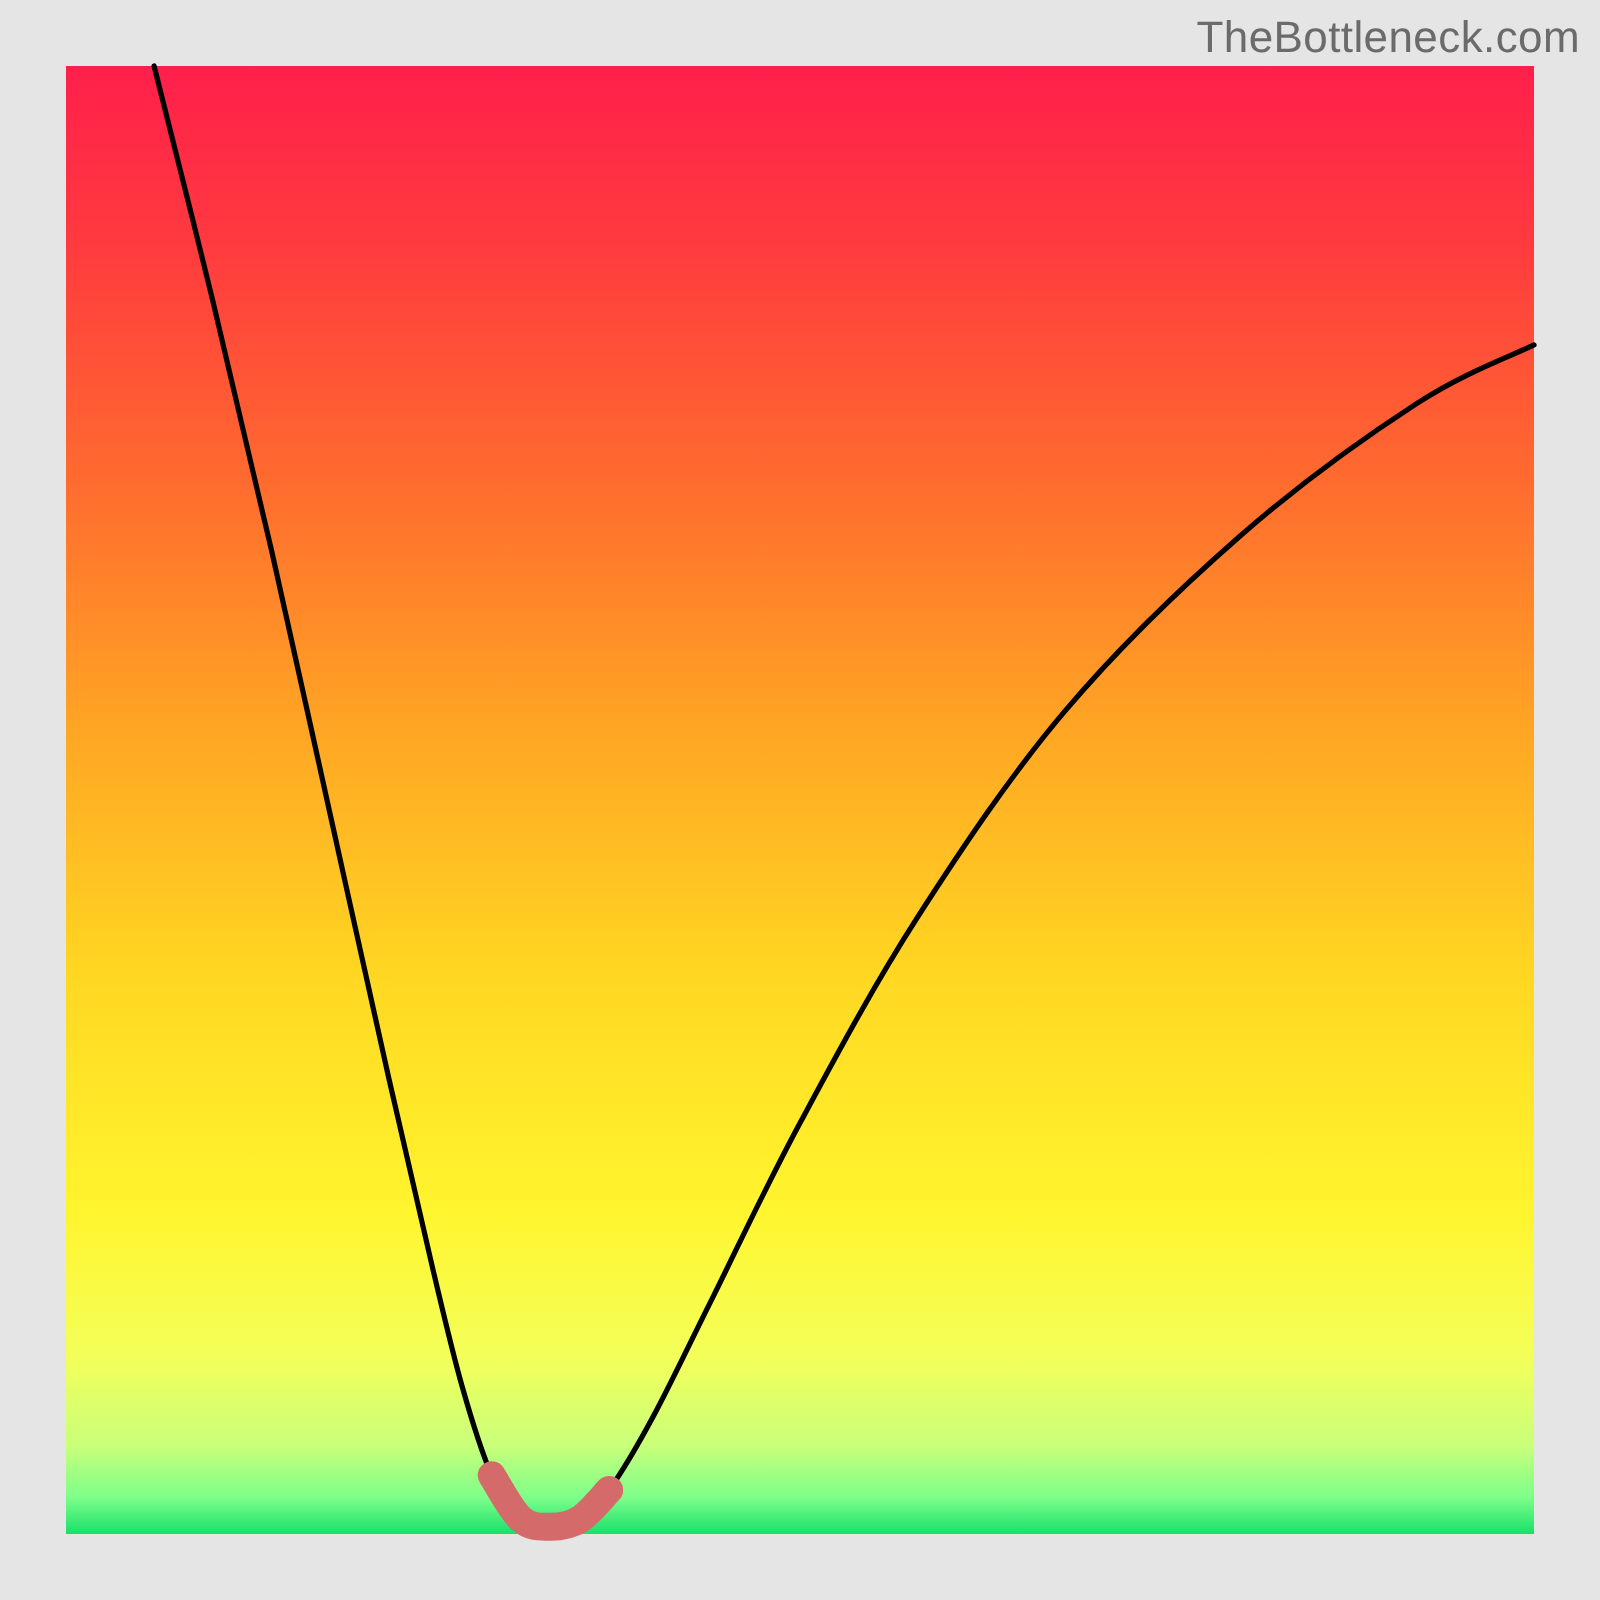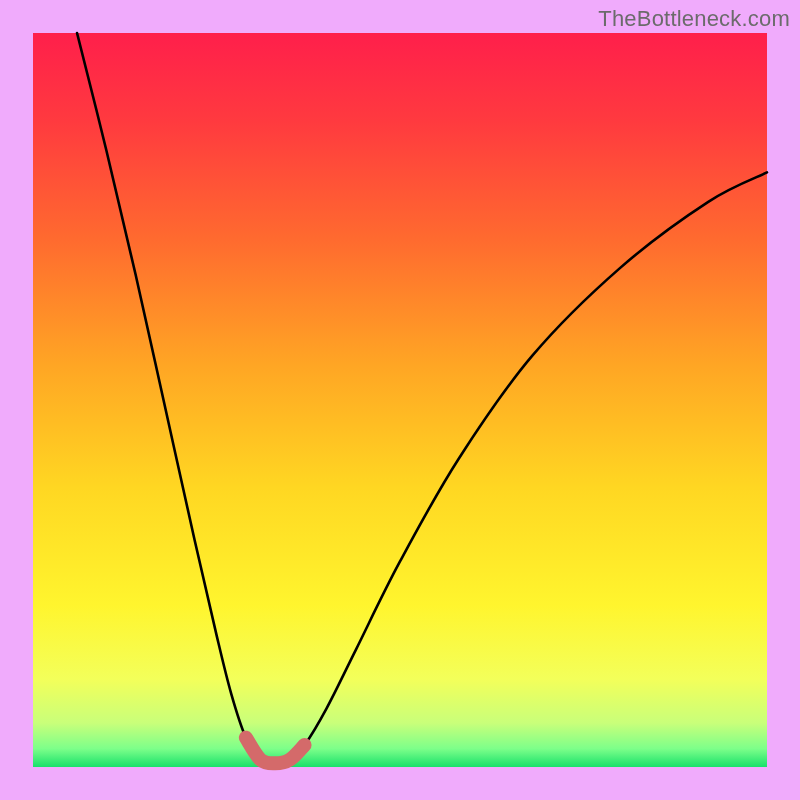--- a/index.html
+++ b/index.html
@@ -10,21 +10,21 @@
     background: #000000;
     overflow: hidden;
     font-family: Arial, Helvetica, sans-serif;
   }
   .frame {
     position: absolute;
     left: 0;
     top: 0;
     width: 800px;
     height: 800px;
-    background: #f0abfc;
+    background: #e5e5e5;
   }
   .plot {
     position: absolute;
     left: 33px;
     top: 33px;
     width: 734px;
     height: 734px;
     
   }
   .watermark {

